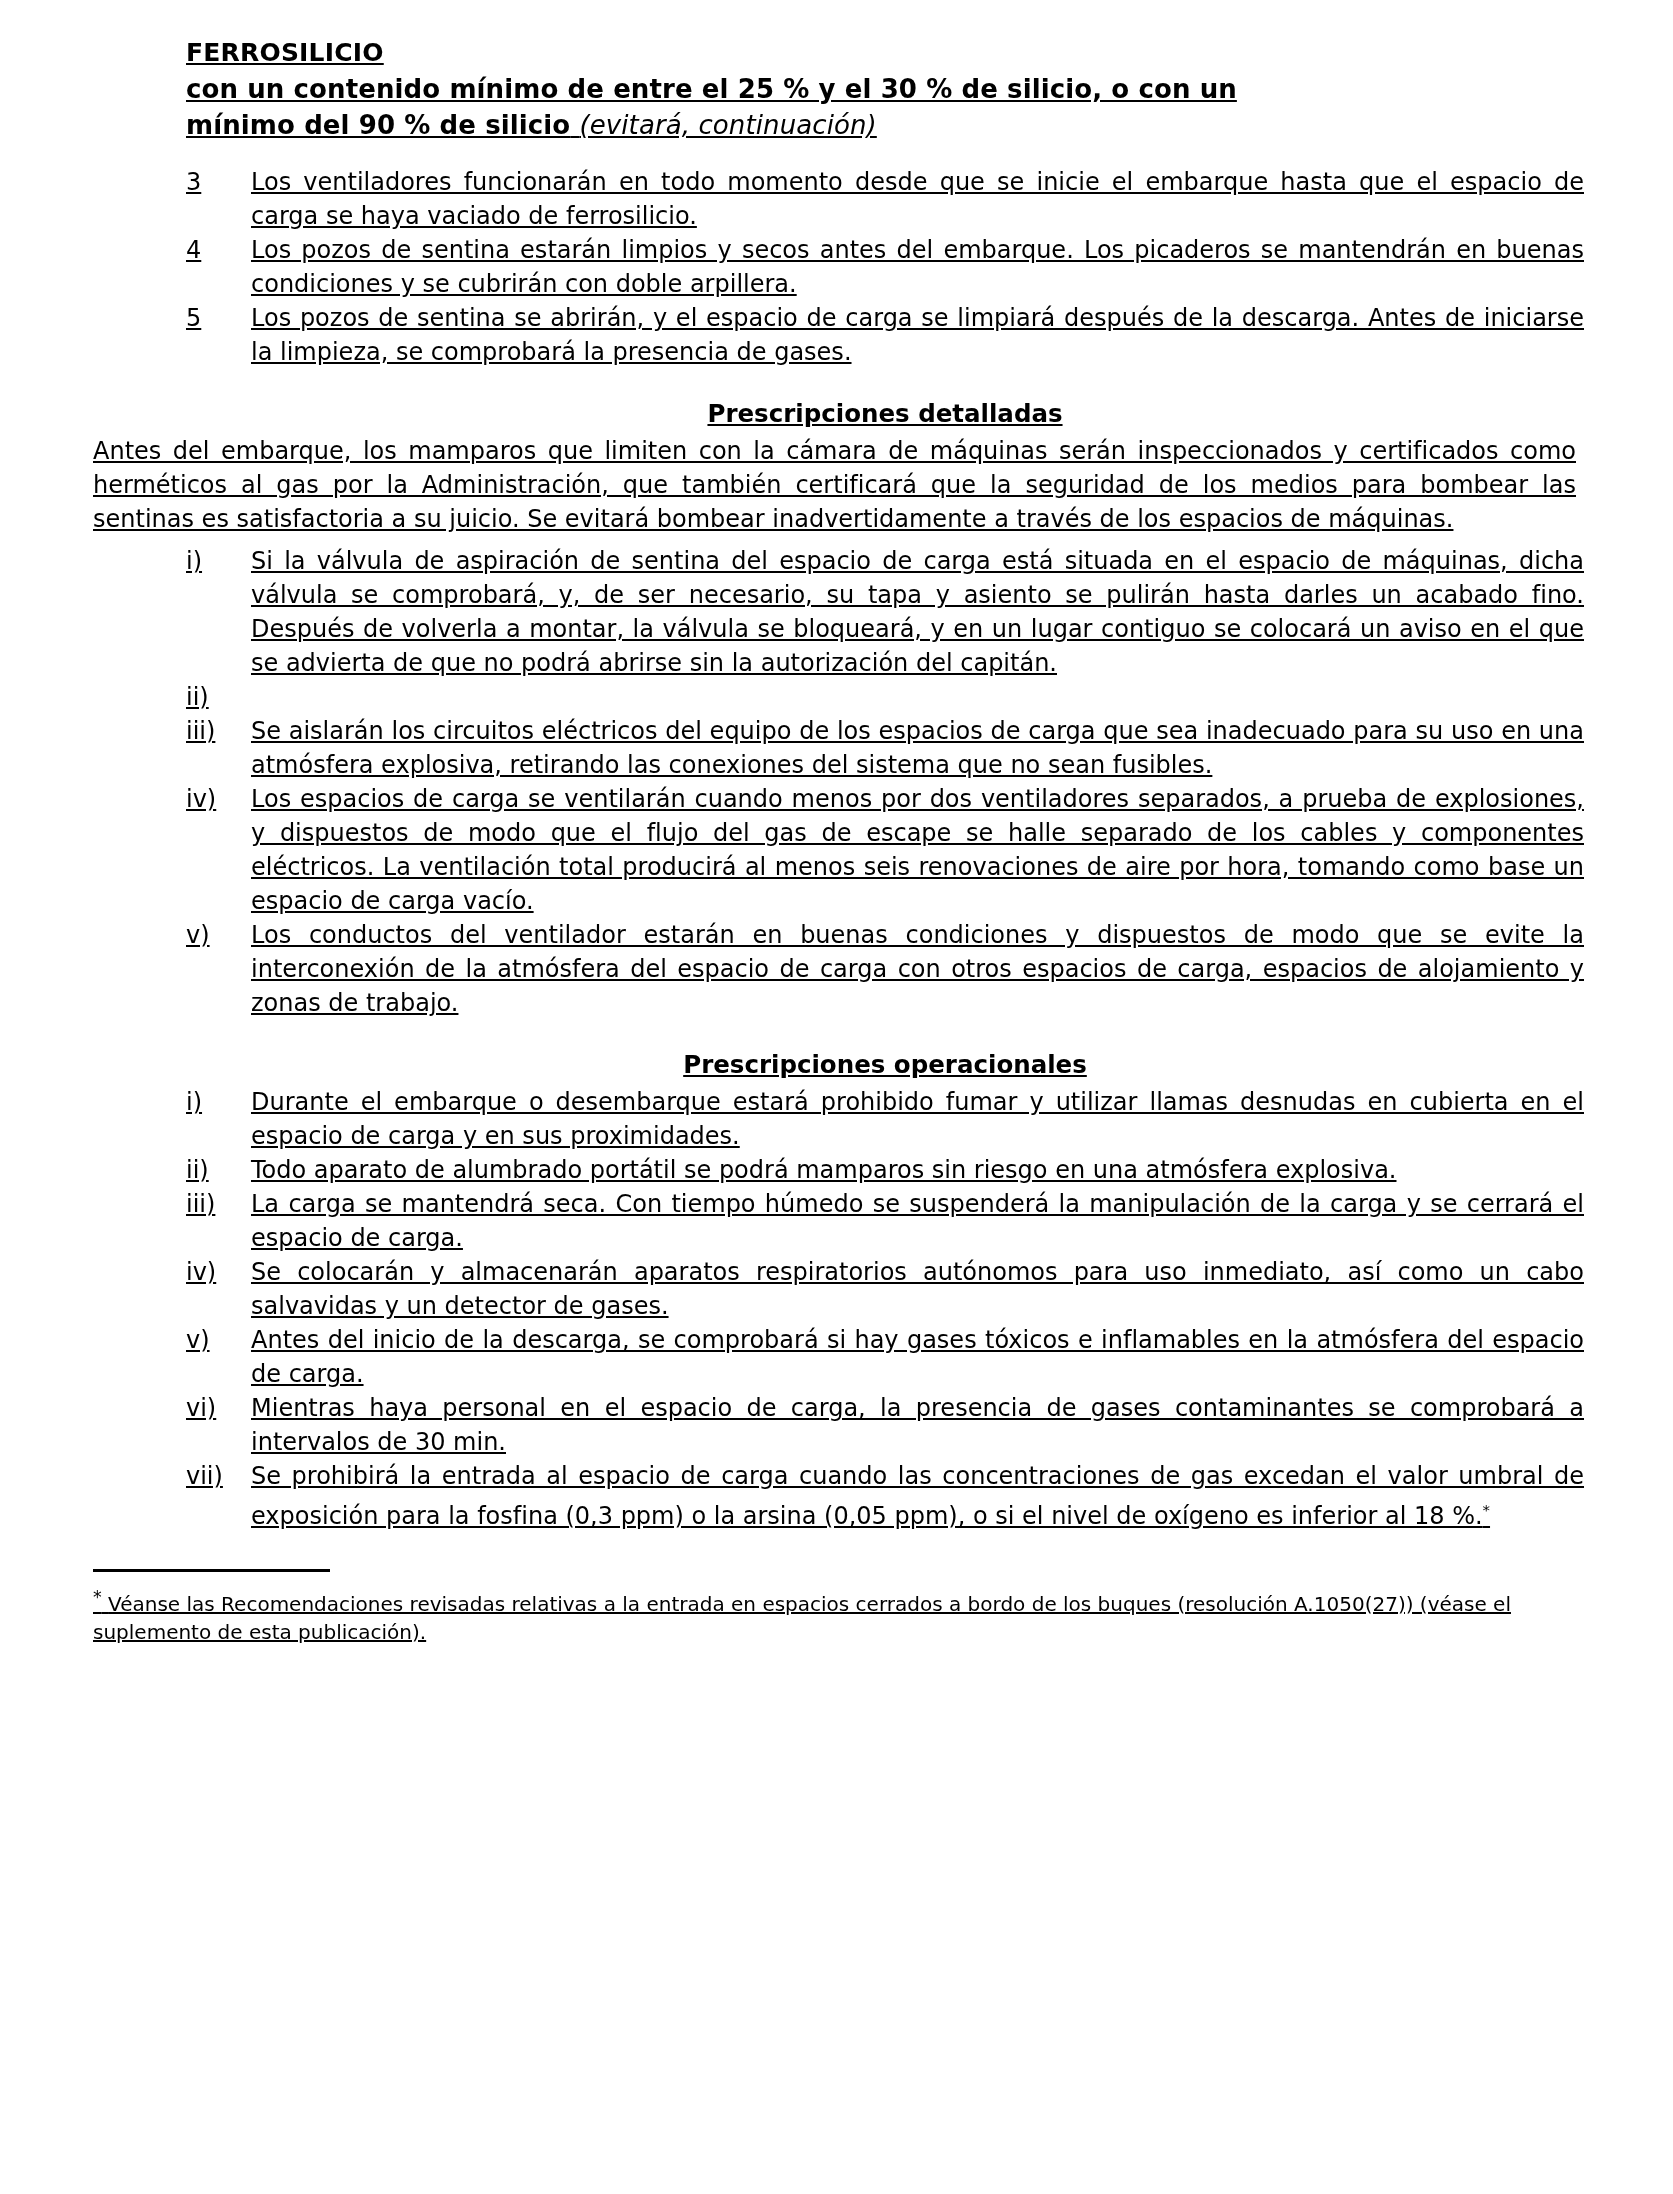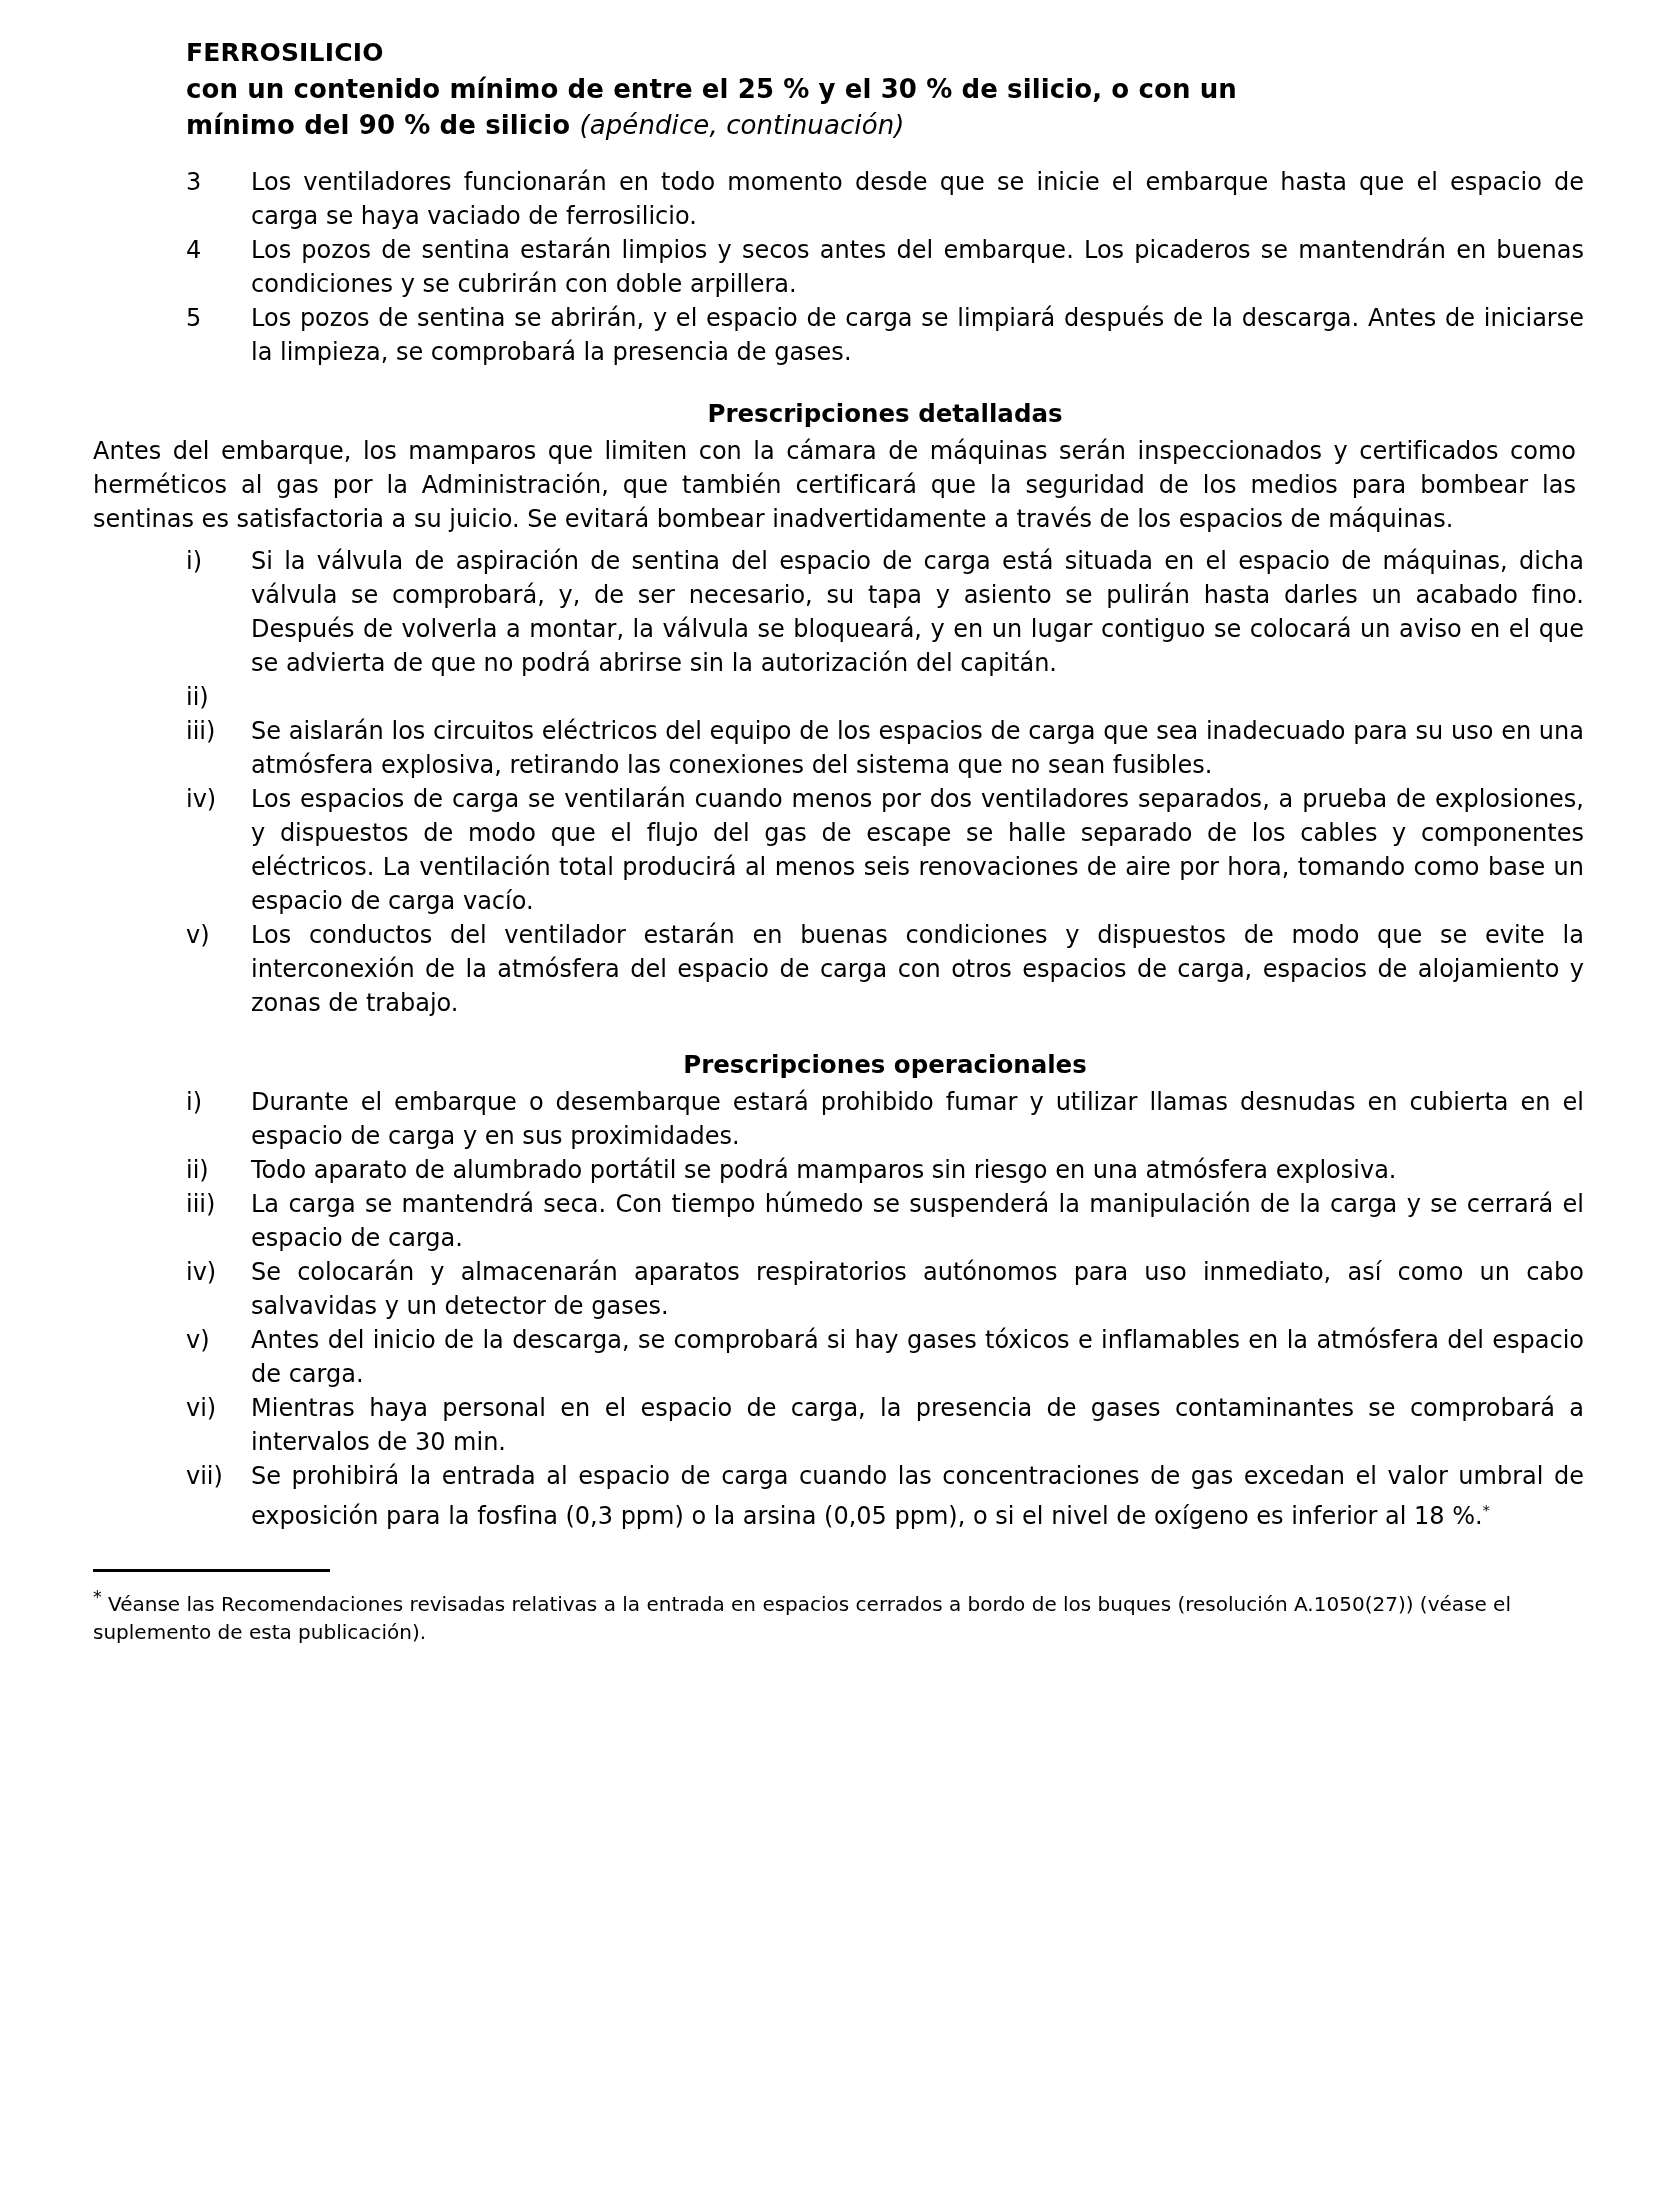--- a/index.html
+++ b/index.html
@@ -12,20 +12,21 @@
     min-height: 2194px;
     font-family: "DejaVu Sans", sans-serif;
     color: #000000;
   }
   .page {
     box-sizing: border-box;
     width: 1636px;
     min-height: 2194px;
     padding: 35px 52px 32px 93px;
     position: relative;
+    text-decoration: underline;
   }
 
   
   .doc-title {
     margin: 0 0 4.7px 0;
     padding: 0 0 0 93px;
   }
   .doc-title .line {
     font-weight: bold;
     font-size: 26px;
@@ -115,21 +116,21 @@
   }
 </style>
 </head>
 <body>
 
 <div class="page">
 
   <div class="doc-title">
     <div class="line line1">FERROSILICIO</div>
     <div class="line">con un contenido mínimo de entre el 25 % y el 30 % de silicio, o con un</div>
-    <div class="line"><span>mínimo del 90 % de silicio</span> <span class="cont">(apéndice, continuación)</span></div>
+    <div class="line"><span>mínimo del 90 % de silicio</span> <span class="cont">(evitará, continuación)</span></div>
   </div>
 
   <div class="gap-m"></div>
 
   <div>
     <div class="item lvl-num">
       <div class="marker">3</div>
       <div class="body">Los ventiladores funcionarán en todo momento desde que se inicie el embarque hasta que el espacio de carga se haya vaciado de ferrosilicio.</div>
     </div>
     <div class="item lvl-num">

